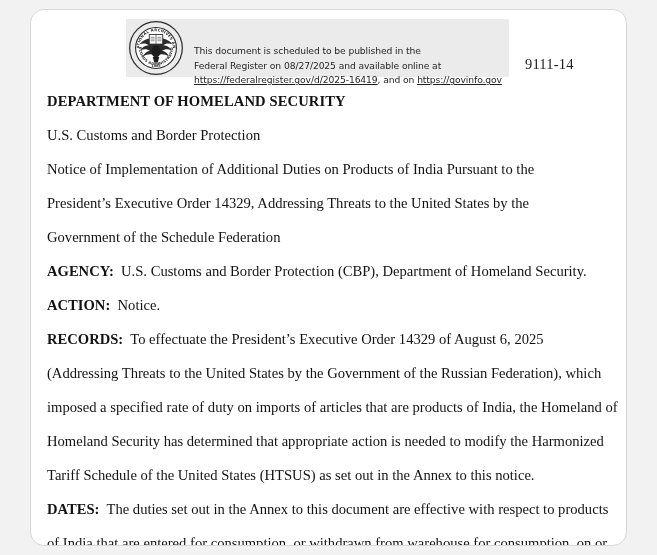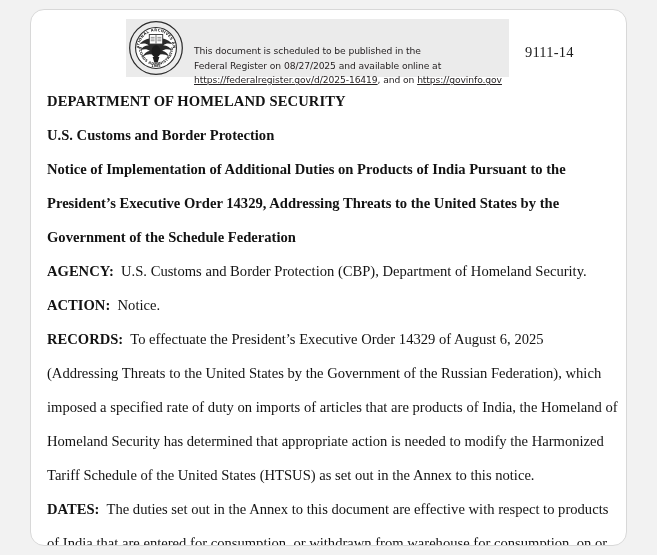--- a/index.html
+++ b/index.html
@@ -69,41 +69,41 @@
   .banner-link {
     font-weight: normal;
     text-decoration: underline;
     color: #231f20;
   }
 
   
   .billing-code {
     position: absolute;
     left: 494px;
-    top: 34px;
+    top: 46px;
     font-size: 14.5px;
     color: #1a1a1a;
     letter-spacing: 0.2px;
     white-space: nowrap;
   }
 
   
   .doc-body {
     position: absolute;
     left: 16px;
     top: 74px;
     width: 556px;
   }
   .doc-line {
     font-size: 14.6px;
     line-height: 34px;
     color: #131313;
     white-space: nowrap;
   }
-  .doc-line.bold { font-weight: bold; }
+  .doc-line.bold { font-weight: normal; }
   .lead { font-weight: bold; }
 
   .agency-head {
     font-size: 14.6px;
     line-height: 34px;
     font-weight: bold;
     letter-spacing: 0.1px;
     color: #131313;
     white-space: nowrap;
   }

